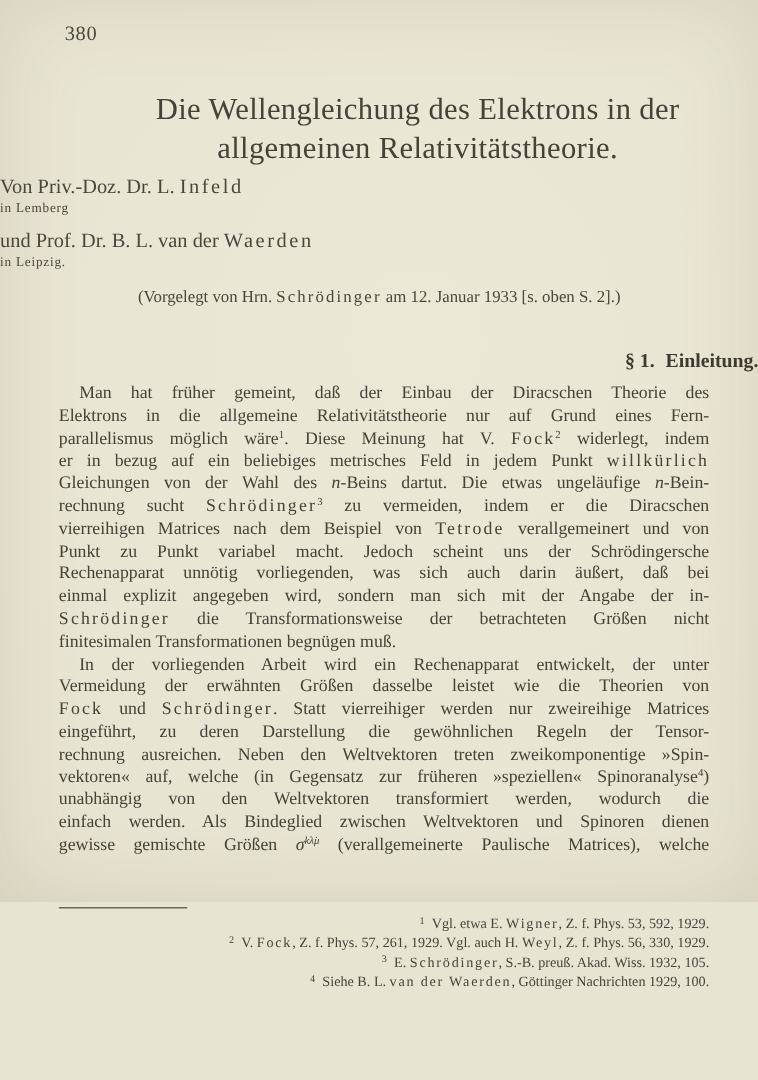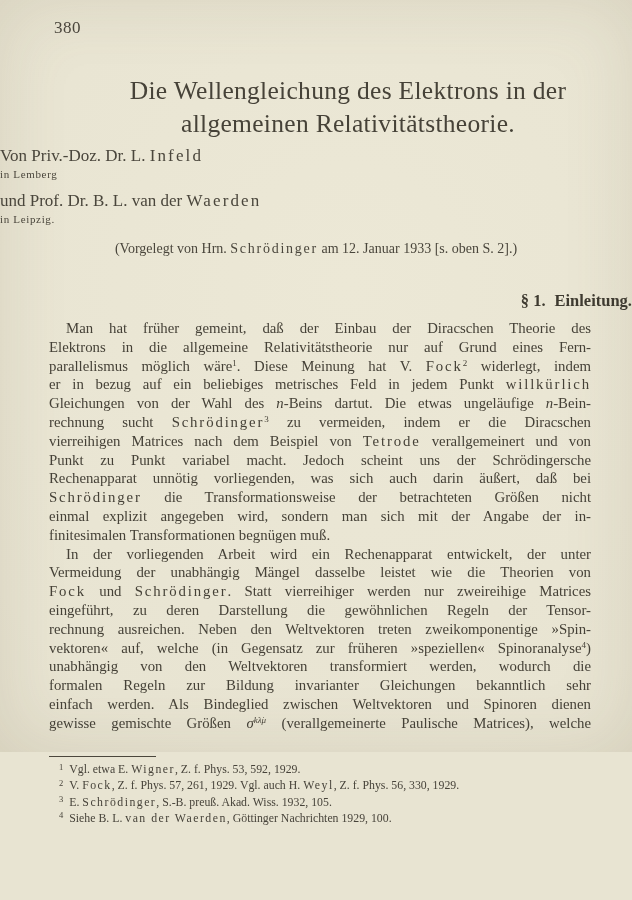--- a/index.html
+++ b/index.html
@@ -52,21 +52,21 @@
   .seg-sp{letter-spacing:.125em;}
   .seg-i{font-style:italic;}
   .seg-sup{font-size:9px;position:relative;top:-4.5px;letter-spacing:0;}
   .seg-isup{font-style:italic;font-size:9px;position:relative;top:-4.5px;letter-spacing:0;}
   .footnote-rule{
     position:absolute;top:756px;left:49px;width:107px;height:0;
     border-top:1.4px solid #4b473c;
   }
   .footnotes{
     position:absolute;top:762px;left:49px;width:542px;
-    font-size:11.8px;line-height:15.3px;color:#47433a;
+    font-size:11.8px;line-height:15.3px;color:#47433a;text-align:right;
   }
   .footnote{padding-left:26px;text-indent:-16px;}
   .fn-marker{font-size:8.5px;position:relative;top:-3.5px;margin-right:6px;}
 </style>
 </head>
 <body>
 
 <div class="page">
 
   <div class="pagenum">380</div>
@@ -93,33 +93,32 @@
     <div class="para">
         <div class="line indent"><span>Man hat früher gemeint, daß der Einbau der Diracschen Theorie des</span></div>
         <div class="line"><span>Elektrons in die allgemeine Relativitätstheorie nur auf Grund eines Fern-</span></div>
         <div class="line"><span>parallelismus möglich wäre</span><span class="seg-sup">1</span><span>. Diese Meinung hat V. </span><span class="seg-sp">Fock</span><span class="seg-sup">2</span><span> widerlegt, indem</span></div>
         <div class="line"><span>er in bezug auf ein beliebiges metrisches Feld in jedem Punkt </span><span class="seg-sp">willkürlich</span></div>
         <div class="line"><span>Gleichungen von der Wahl des </span><span class="seg-i">n</span><span>-Beins dartut. Die etwas ungeläufige </span><span class="seg-i">n</span><span>-Bein-</span></div>
         <div class="line"><span>rechnung sucht </span><span class="seg-sp">Schrödinger</span><span class="seg-sup">3</span><span> zu vermeiden, indem er die Diracschen</span></div>
         <div class="line"><span>vierreihigen Matrices nach dem Beispiel von </span><span class="seg-sp">Tetrode</span><span> verallgemeinert und von</span></div>
         <div class="line"><span>Punkt zu Punkt variabel macht. Jedoch scheint uns der Schrödingersche</span></div>
         <div class="line"><span>Rechenapparat unnötig vorliegenden, was sich auch darin äußert, daß bei</span></div>
+        <div class="line"><span>einmal explizit angegeben wird, sondern man sich mit der Angabe der in-</span></div>
         <div class="line"><span class="seg-sp">Schrödinger</span><span> die Transformationsweise der betrachteten Größen nicht</span></div>
-        <div class="line"><span>einmal explizit angegeben wird, sondern man sich mit der Angabe der in-</span></div>
         <div class="line last"><span>finitesimalen Transformationen begnügen muß.</span></div>
       </div>
     <div class="para">
         <div class="line indent"><span>In der vorliegenden Arbeit wird ein Rechenapparat entwickelt, der unter</span></div>
-        <div class="line"><span>Vermeidung der unabhängig Mängel dasselbe leistet wie die Theorien von</span></div>
+        <div class="line"><span>Vermeidung der erwähnten Größen dasselbe leistet wie die Theorien von</span></div>
         <div class="line"><span class="seg-sp">Fock</span><span> und </span><span class="seg-sp">Schrödinger</span><span>. Statt vierreihiger werden nur zweireihige Matrices</span></div>
         <div class="line"><span>eingeführt, zu deren Darstellung die gewöhnlichen Regeln der Tensor-</span></div>
         <div class="line"><span>rechnung ausreichen. Neben den Weltvektoren treten zweikomponentige »Spin-</span></div>
         <div class="line"><span>vektoren« auf, welche (in Gegensatz zur früheren »speziellen« Spinoranalyse</span><span class="seg-sup">4</span><span>)</span></div>
         <div class="line"><span>unabhängig von den Weltvektoren transformiert werden, wodurch die</span></div>
-        <div class="line"><span>formalen Regeln zur Bildung invarianter Gleichungen bekanntlich sehr</span></div>
         <div class="line"><span>einfach werden. Als Bindeglied zwischen Weltvektoren und Spinoren dienen</span></div>
         <div class="line"><span>gewisse gemischte Größen </span><span class="seg-i">σ</span><span class="seg-isup">kλ̇μ</span><span> (verallgemeinerte Paulische Matrices), welche</span></div>
       </div>
   </div>
 
   <div class="footnote-rule"></div>
 
   <div class="footnotes" id="footnotes">
       <div class="footnote"><span class="fn-marker">1</span><span>Vgl. etwa E. </span><span class="seg-sp">Wigner</span><span>, Z. f. Phys. 53, 592, 1929.</span></div>
       <div class="footnote"><span class="fn-marker">2</span><span>V. </span><span class="seg-sp">Fock</span><span>, Z. f. Phys. 57, 261, 1929.  Vgl. auch H. </span><span class="seg-sp">Weyl</span><span>, Z. f. Phys. 56, 330, 1929.</span></div>

